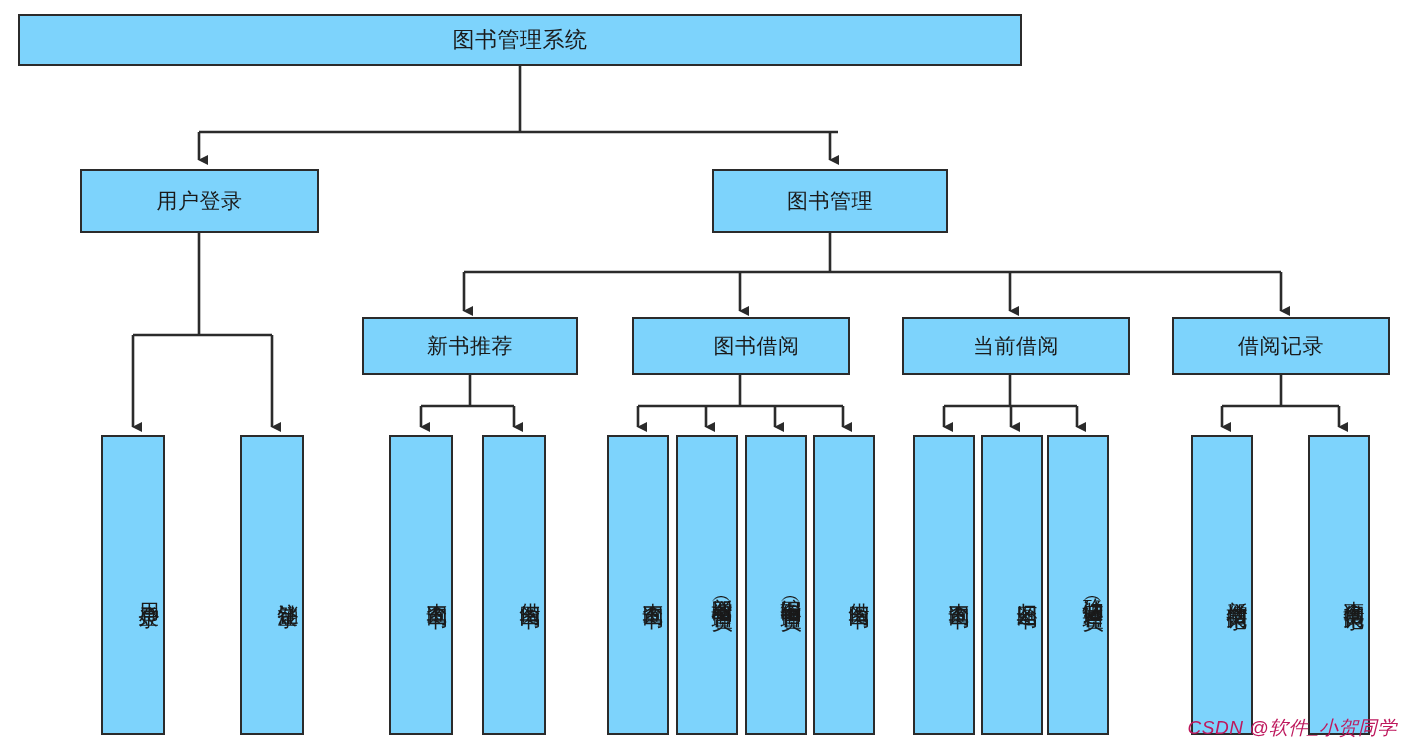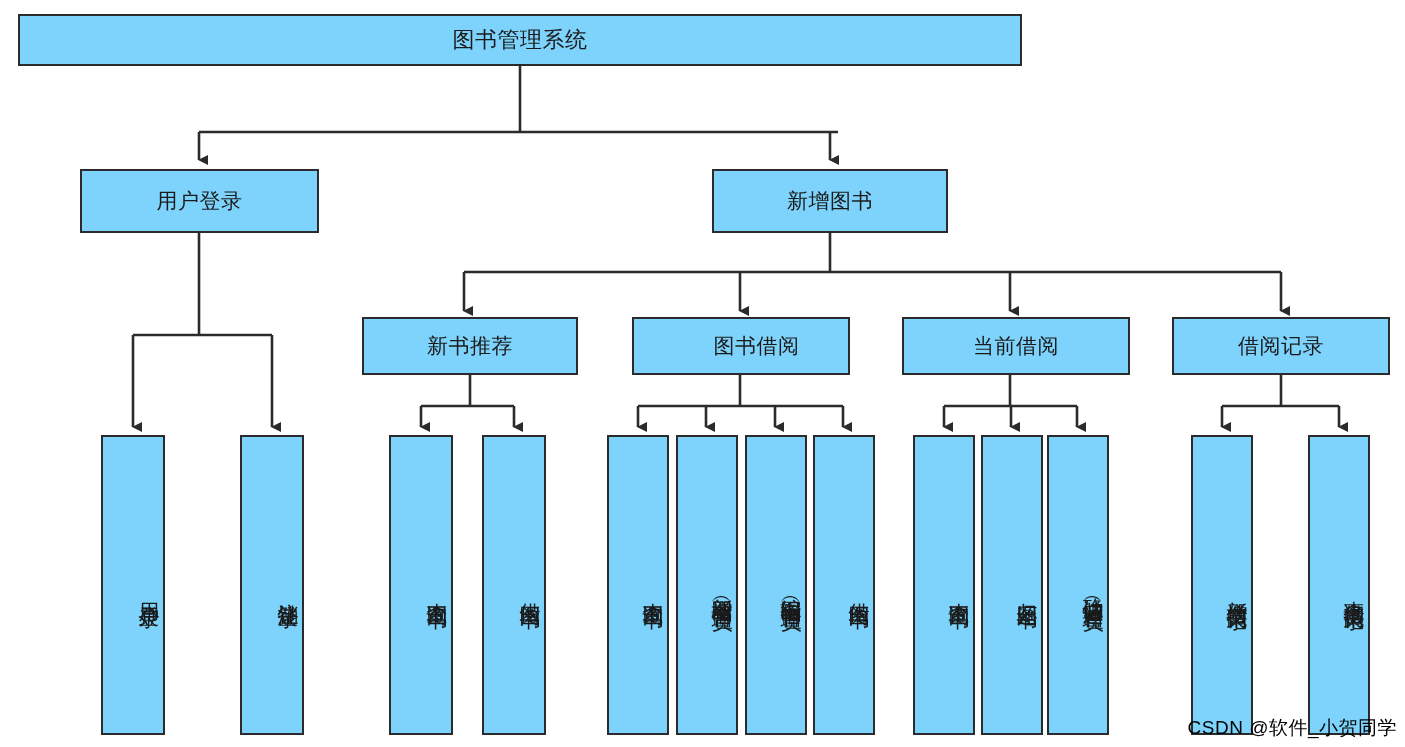--- a/index.html
+++ b/index.html
@@ -52,23 +52,24 @@
     top: 0;
     width: 1405px;
     height: 747px;
     pointer-events: none;
   }
   .watermark {
     position: absolute;
     right: 8px;
     bottom: 6px;
     font-size: 19px;
-    color: #000000;
+    color: #be185d;
     white-space: nowrap;
     letter-spacing: 0.5px;
+    font-style: italic;
   }
 </style>
 </head>
 <body>
 
 <div id="diagram-root">
 
   <svg id="connectors" viewBox="0 0 1405 747">
     <defs>
       <marker id="arrow" markerWidth="11" markerHeight="11" refX="5" refY="9" orient="auto" markerUnits="userSpaceOnUse">
@@ -121,21 +122,21 @@
 
   <div class="node horiz root" style="left:18px; top:14px; width:1004px; height:52px;">
     <span>图书管理系统</span>
   </div>
 
   <div class="node horiz" style="left:80px; top:169px; width:239px; height:64px;">
     <span>用户登录</span>
   </div>
 
   <div class="node horiz" style="left:712px; top:169px; width:236px; height:64px;">
-    <span>新增图书</span>
+    <span>图书管理</span>
   </div>
 
   <div class="node horiz" style="left:362px; top:317px; width:216px; height:58px;">
     <span>新书推荐</span>
   </div>
 
   <div class="node horiz" style="left:632px; top:317px; width:218px; height:58px;padding-left:31px;">
     <span>图书借阅</span>
   </div>
 

